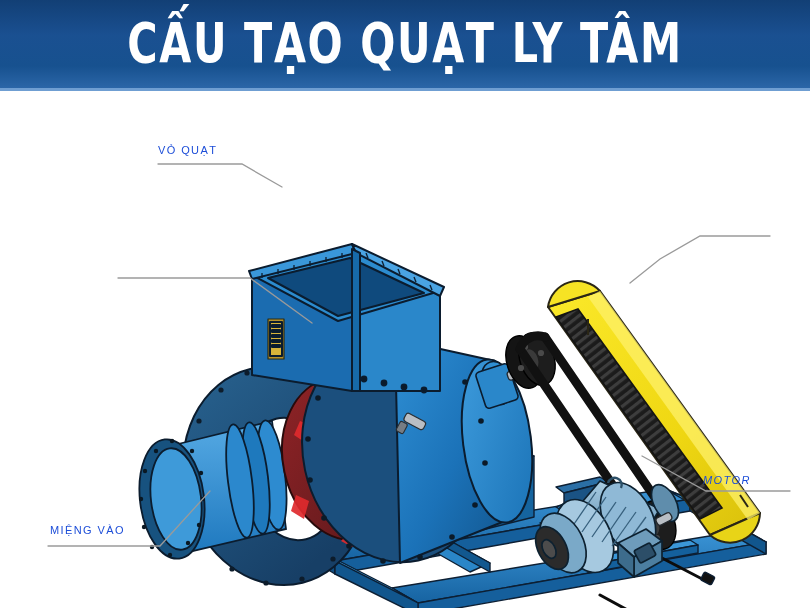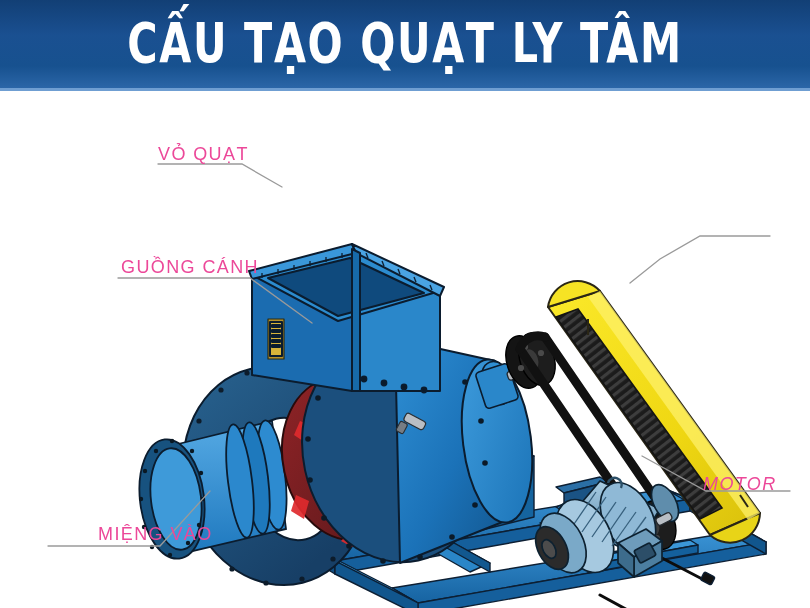--- a/index.html
+++ b/index.html
@@ -61,32 +61,32 @@
     left: 0; top: 91px;
     width: 810px;
     height: 517px;
     background: #ffffff;
   }
   #diagram svg { display: block; }
 
   
   .callout {
     position: absolute;
-    color: #ec4899;
+    color: #1d4ed8;
     font-family: "Liberation Sans", sans-serif;
-    font-size: 18px;
+    font-size: 11px;
     font-weight: 500;
     letter-spacing: 1.4px;
     white-space: nowrap;
   }
   .callout.lbl-vo-quat      { left: 158px; top: 144px; }
   .callout.lbl-guong-canh   { left: 121px; top: 257px; }
   .callout.lbl-day-curoa    { left: 666px; top: 214px; }
   .callout.lbl-motor        { left: 703px; top: 474px; font-style: italic; }
-  .callout.lbl-mieng-vao    { left: 50px;  top: 524px; margin-left: 48px; }
+  .callout.lbl-mieng-vao    { left: 50px;  top: 524px; }
 </style>
 </head>
 <body>
 
 <div id="page">
 
   <div id="title-banner">
     <div id="title-text">CẤU TẠO QUẠT LY TÂM</div>
   </div>
   <div id="banner-underline"></div>
@@ -436,20 +436,19 @@
 
         <path d="M790,400 L706,400 L642,365"></path>
 
         <path d="M48,455 L160,455 L210,400"></path>
       </g>
     </svg>
   </div>
 
   <div class="callout lbl-vo-quat">VỎ QUẠT</div>
 
-  <div class="callout lbl-guong-canh">GUỒNG CÁNH</div>
 
 
   <div class="callout lbl-motor">MOTOR</div>
 
   <div class="callout lbl-mieng-vao">MIỆNG VÀO</div>
 
 </div>
 
 </body></html>

